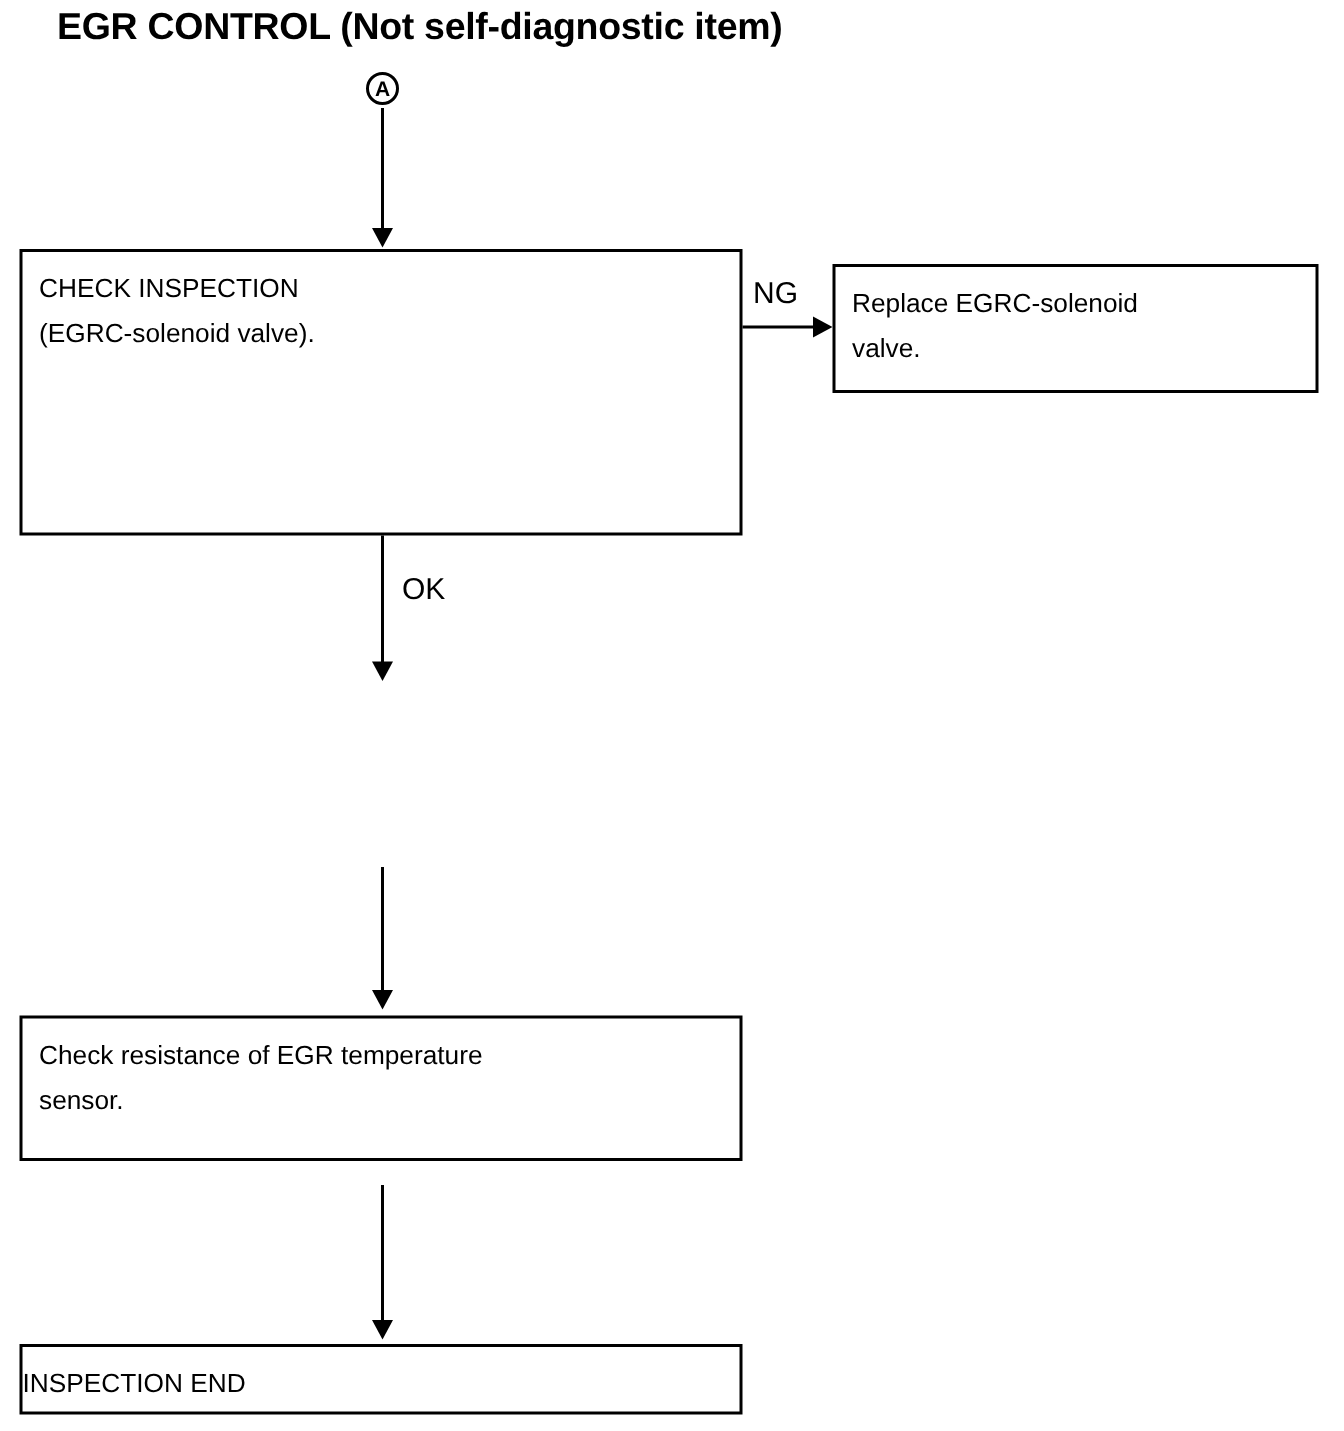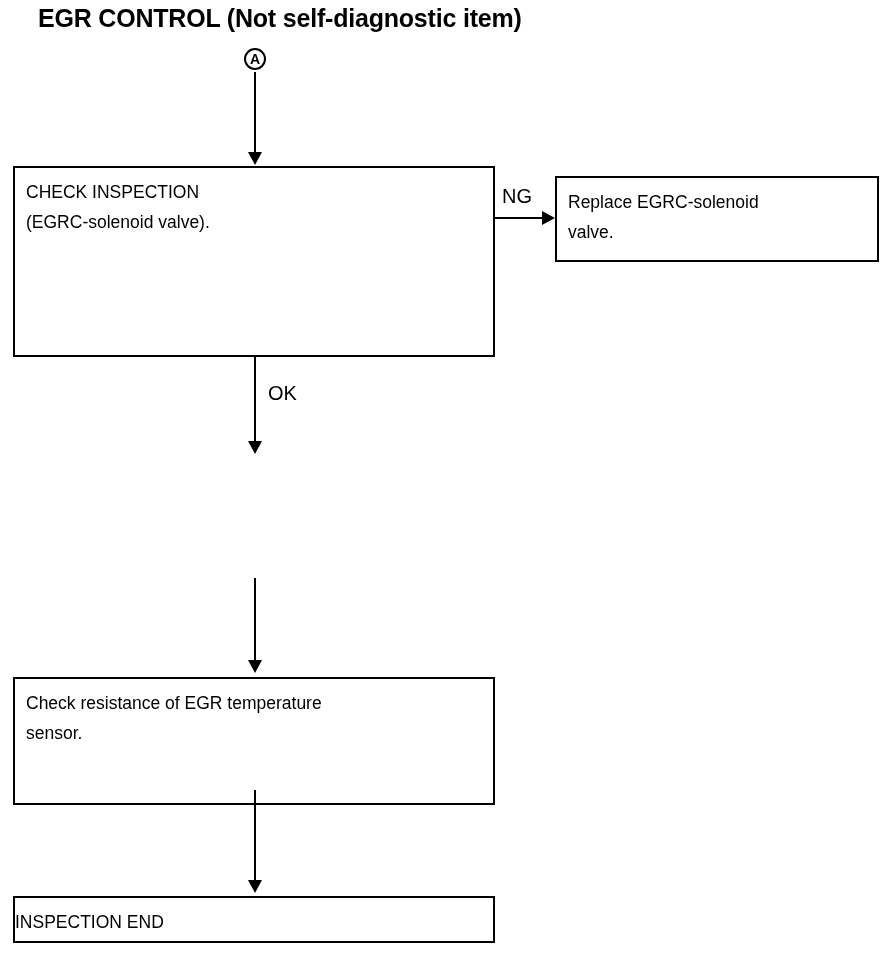--- a/index.html
+++ b/index.html
@@ -137,21 +137,21 @@
   </div>
 
   <div class="vline" style="left:254px; top:357px; height:86px;"></div>
   <div class="arrow-down" style="left:248px; top:441px;"></div>
   <div class="branch-label" style="left:268px; top:367px;margin-top:16px;">OK</div>
 
 
   <div class="vline" style="left:254px; top:578px; height:84px;"></div>
   <div class="arrow-down" style="left:248px; top:660px;"></div>
 
-  <div class="box" style="left:13px; top:677px; width:482px; height:128px;">
+  <div class="box" style="left:13px; top:677px; width:482px; height:97px;">
     <div class="box-text">Check resistance of EGR temperature
 sensor.</div>
   </div>
 
   <div class="vline" style="left:254px; top:790px; height:92px;"></div>
   <div class="arrow-down" style="left:248px; top:880px;"></div>
 
   <div class="box centered" style="left:13px; top:896px; width:482px; height:47px;">
     <div class="box-text">INSPECTION END</div>
   </div>

